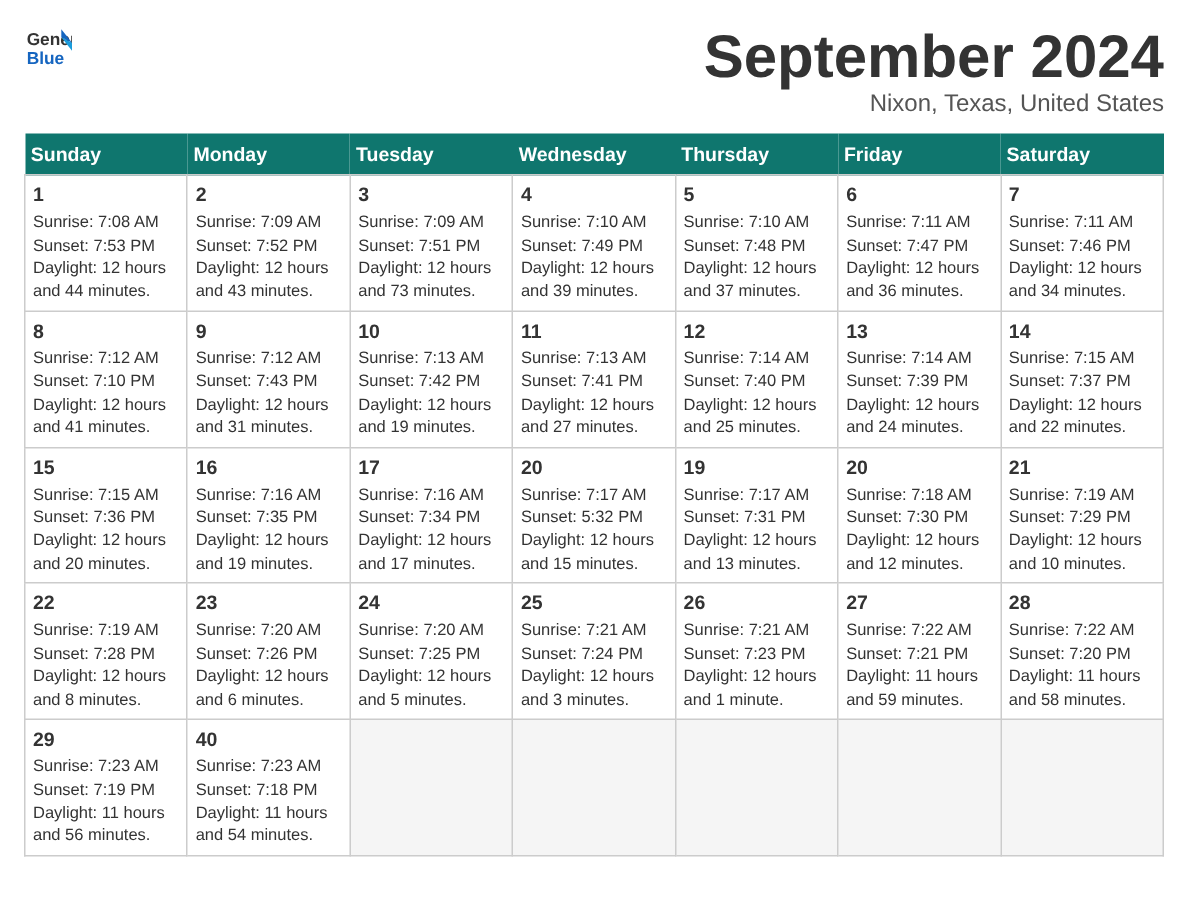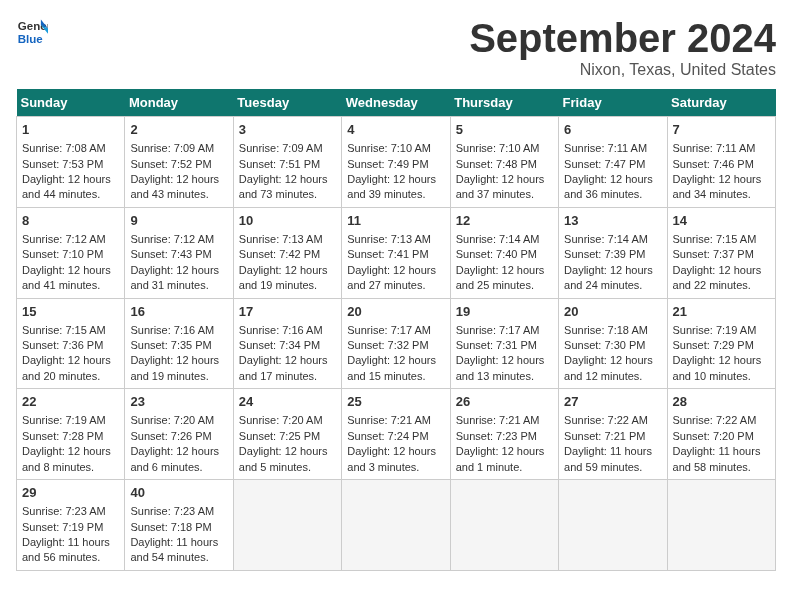--- a/index.html
+++ b/index.html
@@ -220,21 +220,21 @@
         <td>
           <span class="day-num">17</span>
           <div>Sunrise: 7:16 AM</div>
           <div>Sunset: 7:34 PM</div>
           <div>Daylight: 12 hours</div>
           <div>and 17 minutes.</div>
         </td>
         <td>
           <span class="day-num">20</span>
           <div>Sunrise: 7:17 AM</div>
-          <div>Sunset: 7:32 PM</div>
+          <div>Sunset: 5:32 PM</div>
           <div>Daylight: 12 hours</div>
           <div>and 15 minutes.</div>
         </td>
         <td>
           <span class="day-num">19</span>
           <div>Sunrise: 7:17 AM</div>
           <div>Sunset: 7:31 PM</div>
           <div>Daylight: 12 hours</div>
           <div>and 13 minutes.</div>
         </td>

